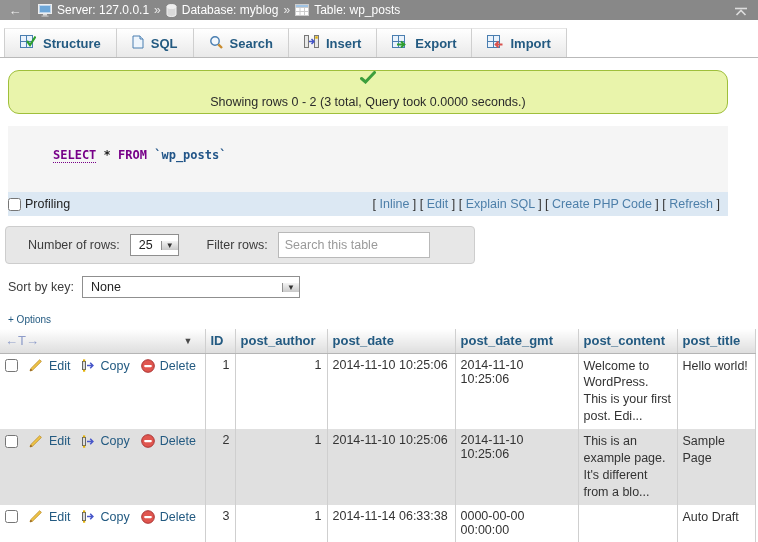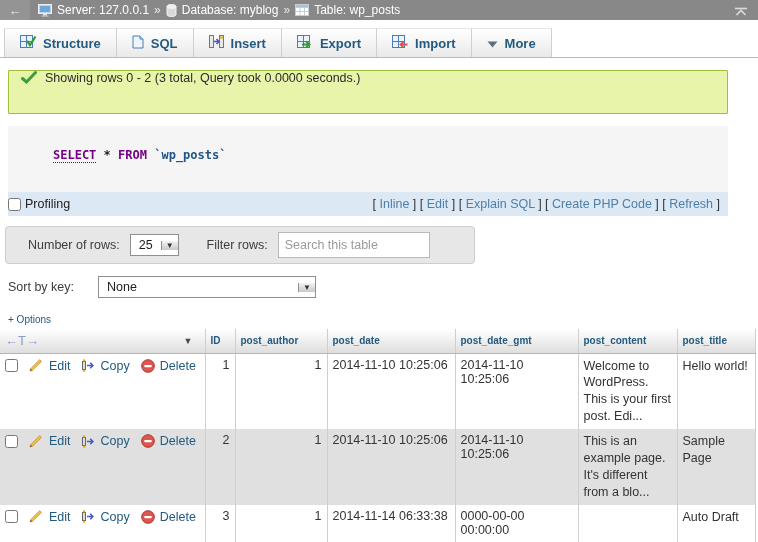--- a/index.html
+++ b/index.html
@@ -21,22 +21,22 @@
     display: flex; align-items: stretch; padding-left: 4px; background: #fff; }
   .tab { display: flex; align-items: center; gap: 7px; padding: 0 15px;
     border-right: 1px solid #cfcfcf; border-top: 1px solid #e5e5e5;
     background: linear-gradient(#ffffff, #e9e9e9);
     color: #235a81; font-weight: bold; font-size: 13px; cursor: pointer; white-space: nowrap; }
   .tab:first-child { border-left: 1px solid #cfcfcf; }
   .tab.active { background: #fff; border-bottom: 1px solid #fff; margin-bottom: -1px; }
 
   
   .success { margin: 12px 8px 0 8px; width: 720px; height: 44px;
-    background: #e9f4ab; border: 1px solid #9fbf3b; border-radius: 1px;
-    display: flex; gap: 8px; padding: 0 12px; color: #2b2b2b; }
+    background: #e9f4ab; border: 1px solid #9fbf3b; border-radius: 11px;
+    display: flex; align-items: center; gap: 8px; padding: 0 12px; color: #2b2b2b; flex-direction: column; }
 
   
   .querywrap { margin: 12px 8px 0 8px; width: 720px; }
   .querybox { background: #f5f5f5; height: 66px; padding: 22px 10px 0 45px; }
   .sql { font-family: "DejaVu Sans Mono", monospace; font-size: 12px; font-weight: bold; }
   .sql .kw { color: #770088; }
   .sql .kw.link { border-bottom: 1px dotted #770088; cursor: pointer; }
   .sql .star { color: #222; }
   .sql .ident { color: #225588; }
   .querytools { background: #dce8f3; height: 24px; display: flex; align-items: center;
@@ -54,30 +54,30 @@
   .winselect .val { display: flex; align-items: center; padding: 0 8px; color: #222; }
   .winselect .btn { width: 17px; display: flex; align-items: center; justify-content: center;
     background: linear-gradient(#f4f4f4, #c9c9c9); border-left: 1px solid #8f8f8f;
     font-size: 8px; color: #333; }
   .rows-select .val { min-width: 28px; }
   .filterlabel { margin-left: 18px; }
   .filterinput { width: 152px; height: 23px; border: 1px solid #b9b9b9; padding: 12px 6px;
     font-family: "Liberation Sans", sans-serif; font-size: 12.5px; color: #333; }
   .filterinput::placeholder { color: #9a9a9a; }
 
-  .sortrow { margin: 12px 0 0 8px; display: flex; align-items: center; gap: 24px; color: #3c3c3c; }
+  .sortrow { margin: 12px 0 0 8px; display: flex; align-items: center; gap: 8px; color: #3c3c3c; }
   .sort-select { width: 218px; justify-content: space-between; }
 
   .options { margin: 16px 0 4px 8px; color: #235a81; font-size: 10px; cursor: pointer; width: 70px; }
 
   
   table.data { border-collapse: collapse; table-layout: fixed; width: 755px; margin-top: 2px; }
   table.data th { height: 24px; background: linear-gradient(#ffffff, #dedede);
     border-bottom: 1px solid #b5b5b5; border-right: 1px solid #cfcfcf;
-    color: #235a81; font-size: 10px; text-align: left; padding: 0 5px; white-space: nowrap; overflow: hidden; }
+    color: #235a81; font-size: 13px; text-align: left; padding: 0 5px; white-space: nowrap; overflow: hidden; }
   table.data th.thaction { color: #8e9cc9; font-weight: normal; position: relative; font-size: 13px; }
   table.data th.thaction .sortcaret { position: absolute; right: 12px; top: 7px; font-size: 9px; color: #4a4a4a; cursor: pointer; }
   table.data td { border-right: 1px solid #cfcfcf; vertical-align: top;
     padding: 4px 5px; font-size: 12.5px; color: #333; overflow: hidden; }
   table.data tr.r0, table.data tr.r2 { background: #fff; }
   table.data tr.r1 { background: #e0e0e0; }
   table.data tr td { height: 72px; }
   td.num { text-align: right; padding-right: 7px; }
   td.action { white-space: nowrap; padding-left: 8px; }
   .acell { display: flex; align-items: center; gap: 5px; margin-top: 1px; }
@@ -140,20 +140,27 @@
       <span>Structure</span>
     </div>
     <div class="tab">
       <span><svg width="12" height="14">
           <path d="M1 1 h7 l3 3 v9 h-10 z" fill="#eef5fc" stroke="#4a7eb0"></path>
           <path d="M8 1 v3 h3" fill="#cfe2f3" stroke="#4a7eb0"></path>
         </svg></span>
       <span>SQL</span>
     </div>
     <div class="tab">
+      <span><svg width="14" height="14">
+          <circle cx="6" cy="6" r="4.2" fill="#f3f8fd" stroke="#4a7eb0" stroke-width="1.4"></circle>
+          <line x1="9.3" y1="9.3" x2="13" y2="13" stroke="#c98b2d" stroke-width="2.4"></line>
+        </svg></span>
+      <span>Search</span>
+    </div>
+    <div class="tab">
       <span><svg width="15" height="13">
           <rect x="0.5" y="0.5" width="4" height="12" fill="#e8e8e8" stroke="#777777"></rect>
           <rect x="10.5" y="0.5" width="4" height="12" fill="#e8e8e8" stroke="#777777"></rect>
           <path d="M5 6.5 h4.5 M7.5 4 L10 6.5 L7.5 9" stroke="#4455c8" stroke-width="1.5" fill="none"></path>
           <rect x="11.3" y="1.3" width="2.4" height="2.4" fill="#e2b007"></rect>
         </svg></span>
       <span>Insert</span>
     </div>
     <div class="tab">
       <span><svg width="16" height="13">
@@ -165,26 +172,20 @@
       <span>Export</span>
     </div>
     <div class="tab">
       <span><svg width="16" height="13">
           <rect x="0.5" y="0.5" width="12" height="12" fill="#eaf3fc" stroke="#4a7eb0"></rect>
           <line x1="6.5" y1="0.5" x2="6.5" y2="12.5" stroke="#4a7eb0"></line>
           <line x1="0.5" y1="6.5" x2="12.5" y2="6.5" stroke="#4a7eb0"></line>
           <path d="M15.5 9.5 h-6 M11.5 6.5 L8.5 9.5 L11.5 12.5" stroke="#d9534f" stroke-width="1.8" fill="none"></path>
         </svg></span>
       <span>Import</span>
-    </div>
-    <div class="tab">
-      <span><svg width="11" height="7">
-          <path d="M0.5 0.5 h10 L5.5 6.5 z" fill="#5f6f7f"></path>
-        </svg></span>
-      <span>More</span>
     </div>
   </div>
 
 <div class="success">
   <span>
     <svg width="16" height="13">
         <path d="M1.5 7.5 L5.5 11 L14.5 1.5" stroke="#3c9e3c" stroke-width="3" fill="none" stroke-linecap="round"></path>
       </svg>
   </span>
   <span>Showing rows 0 - 2 (3 total, Query took 0.0000 seconds.)</span>

